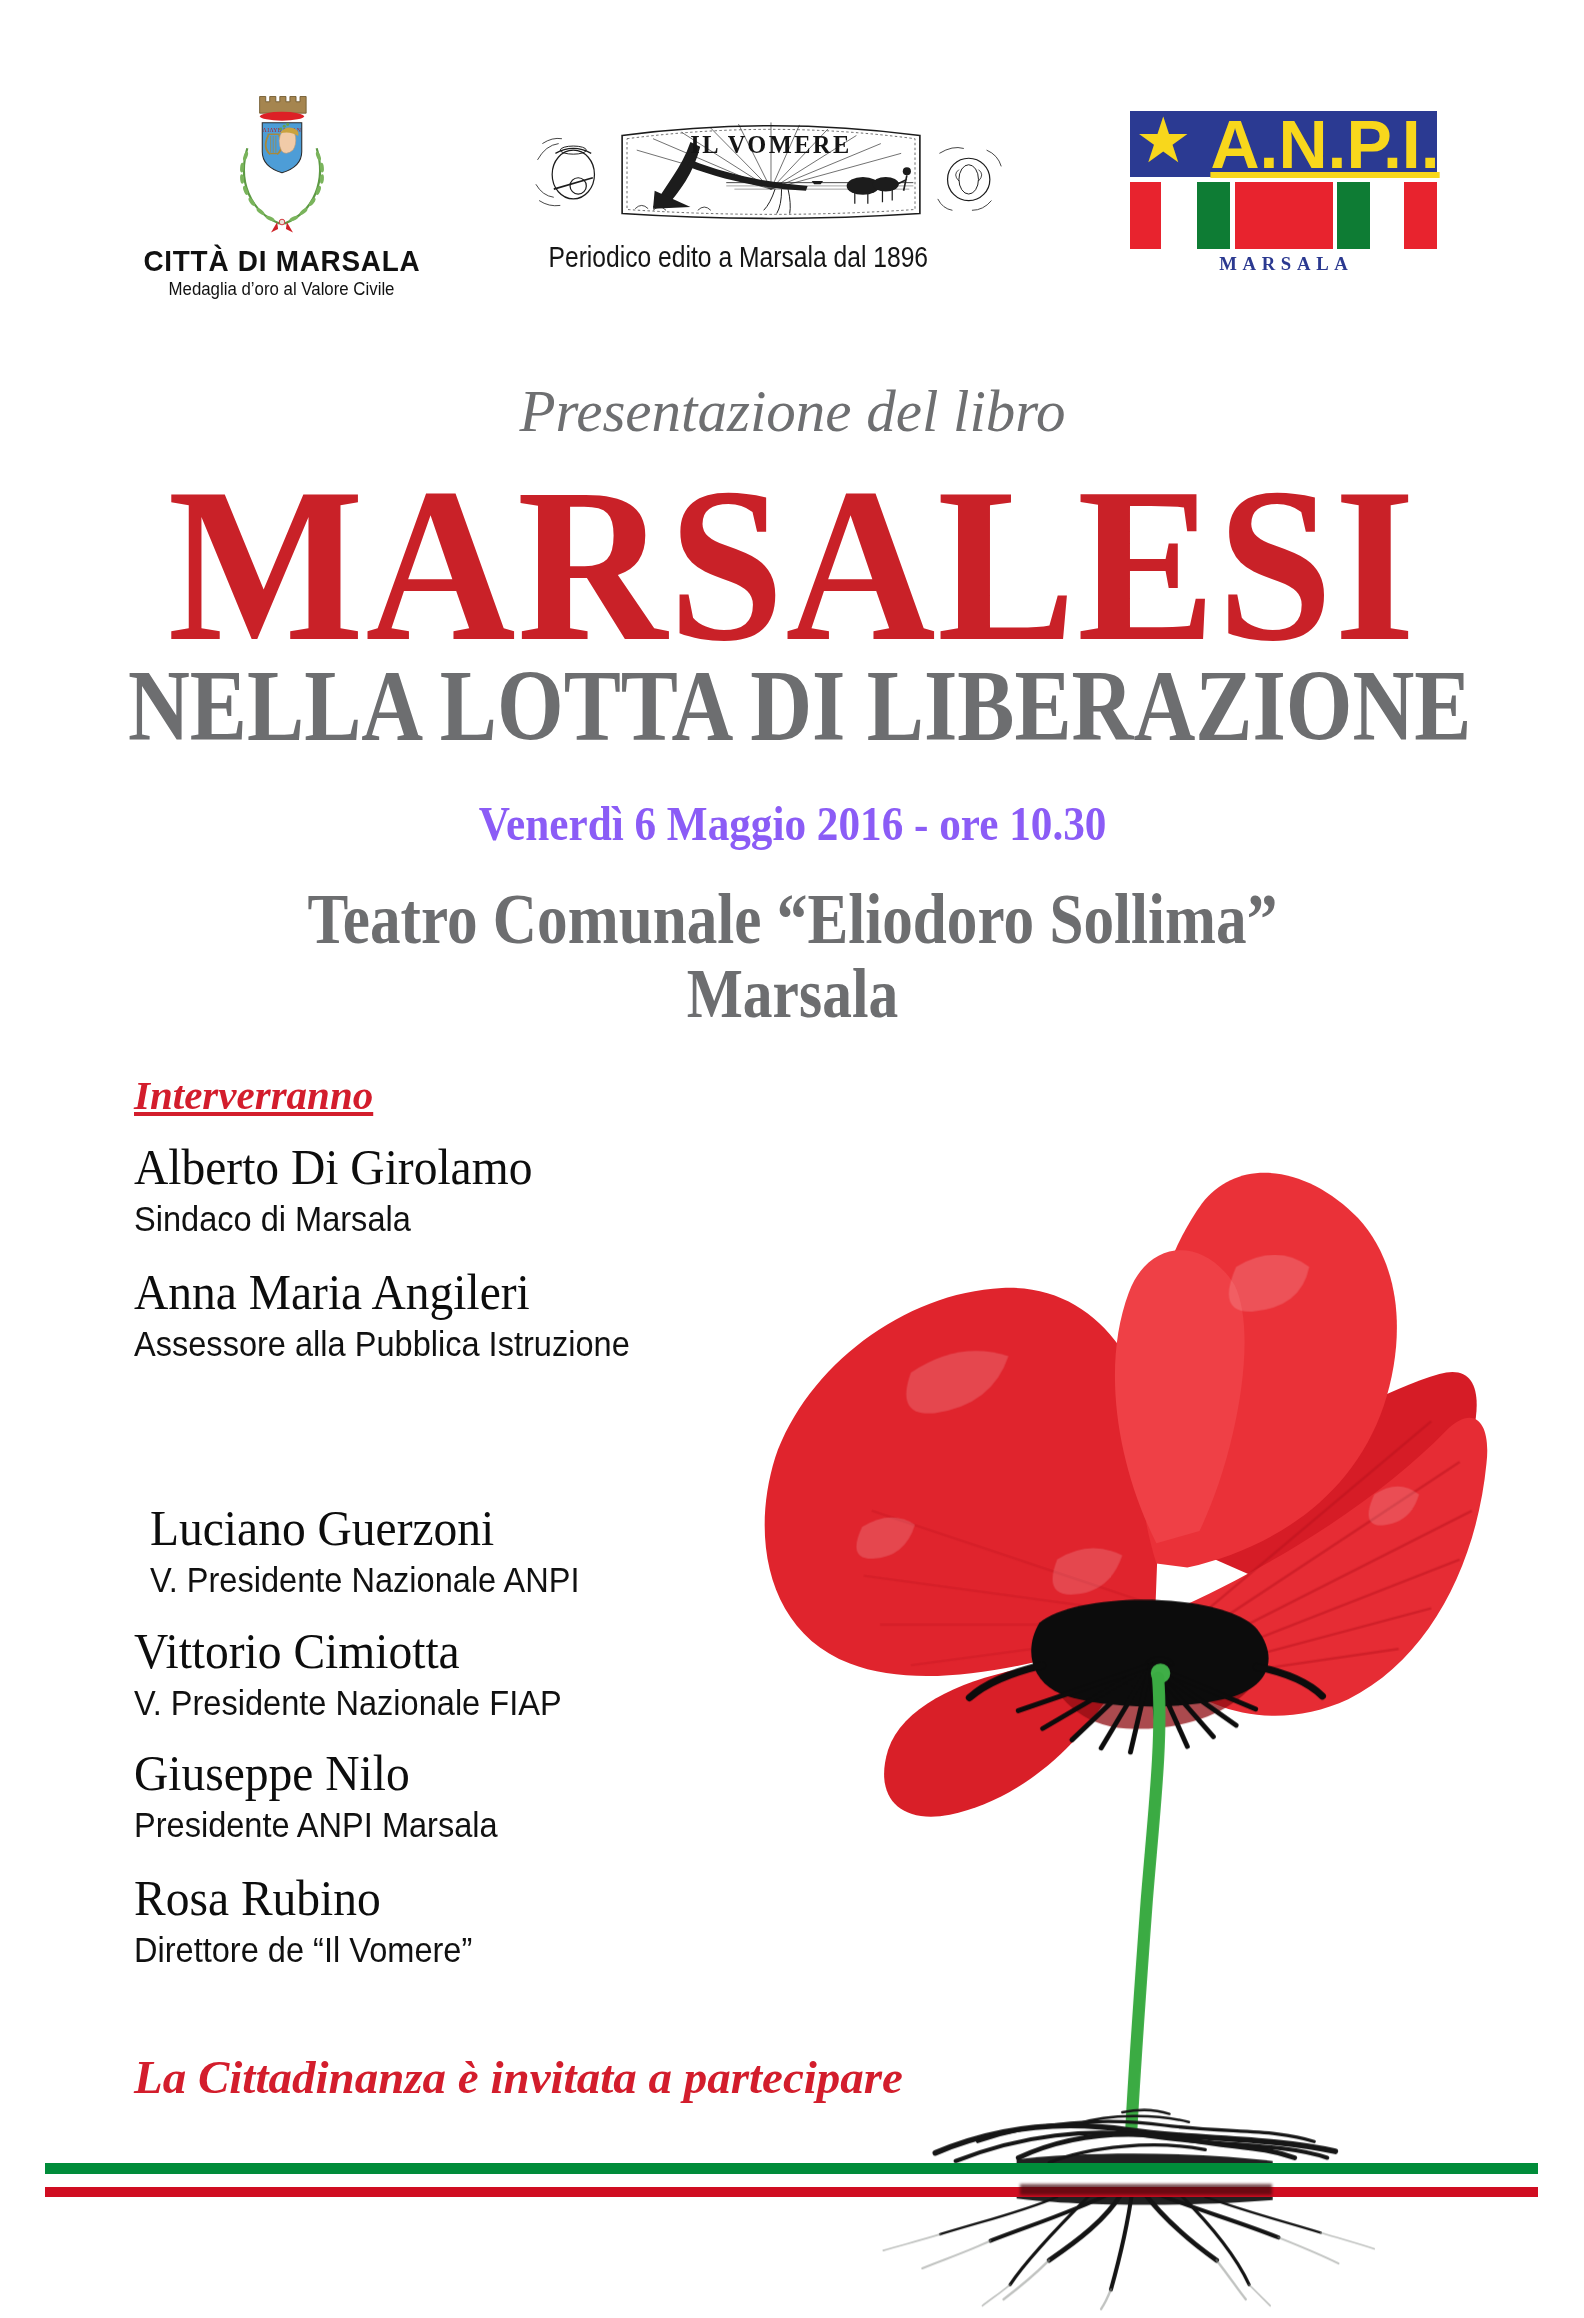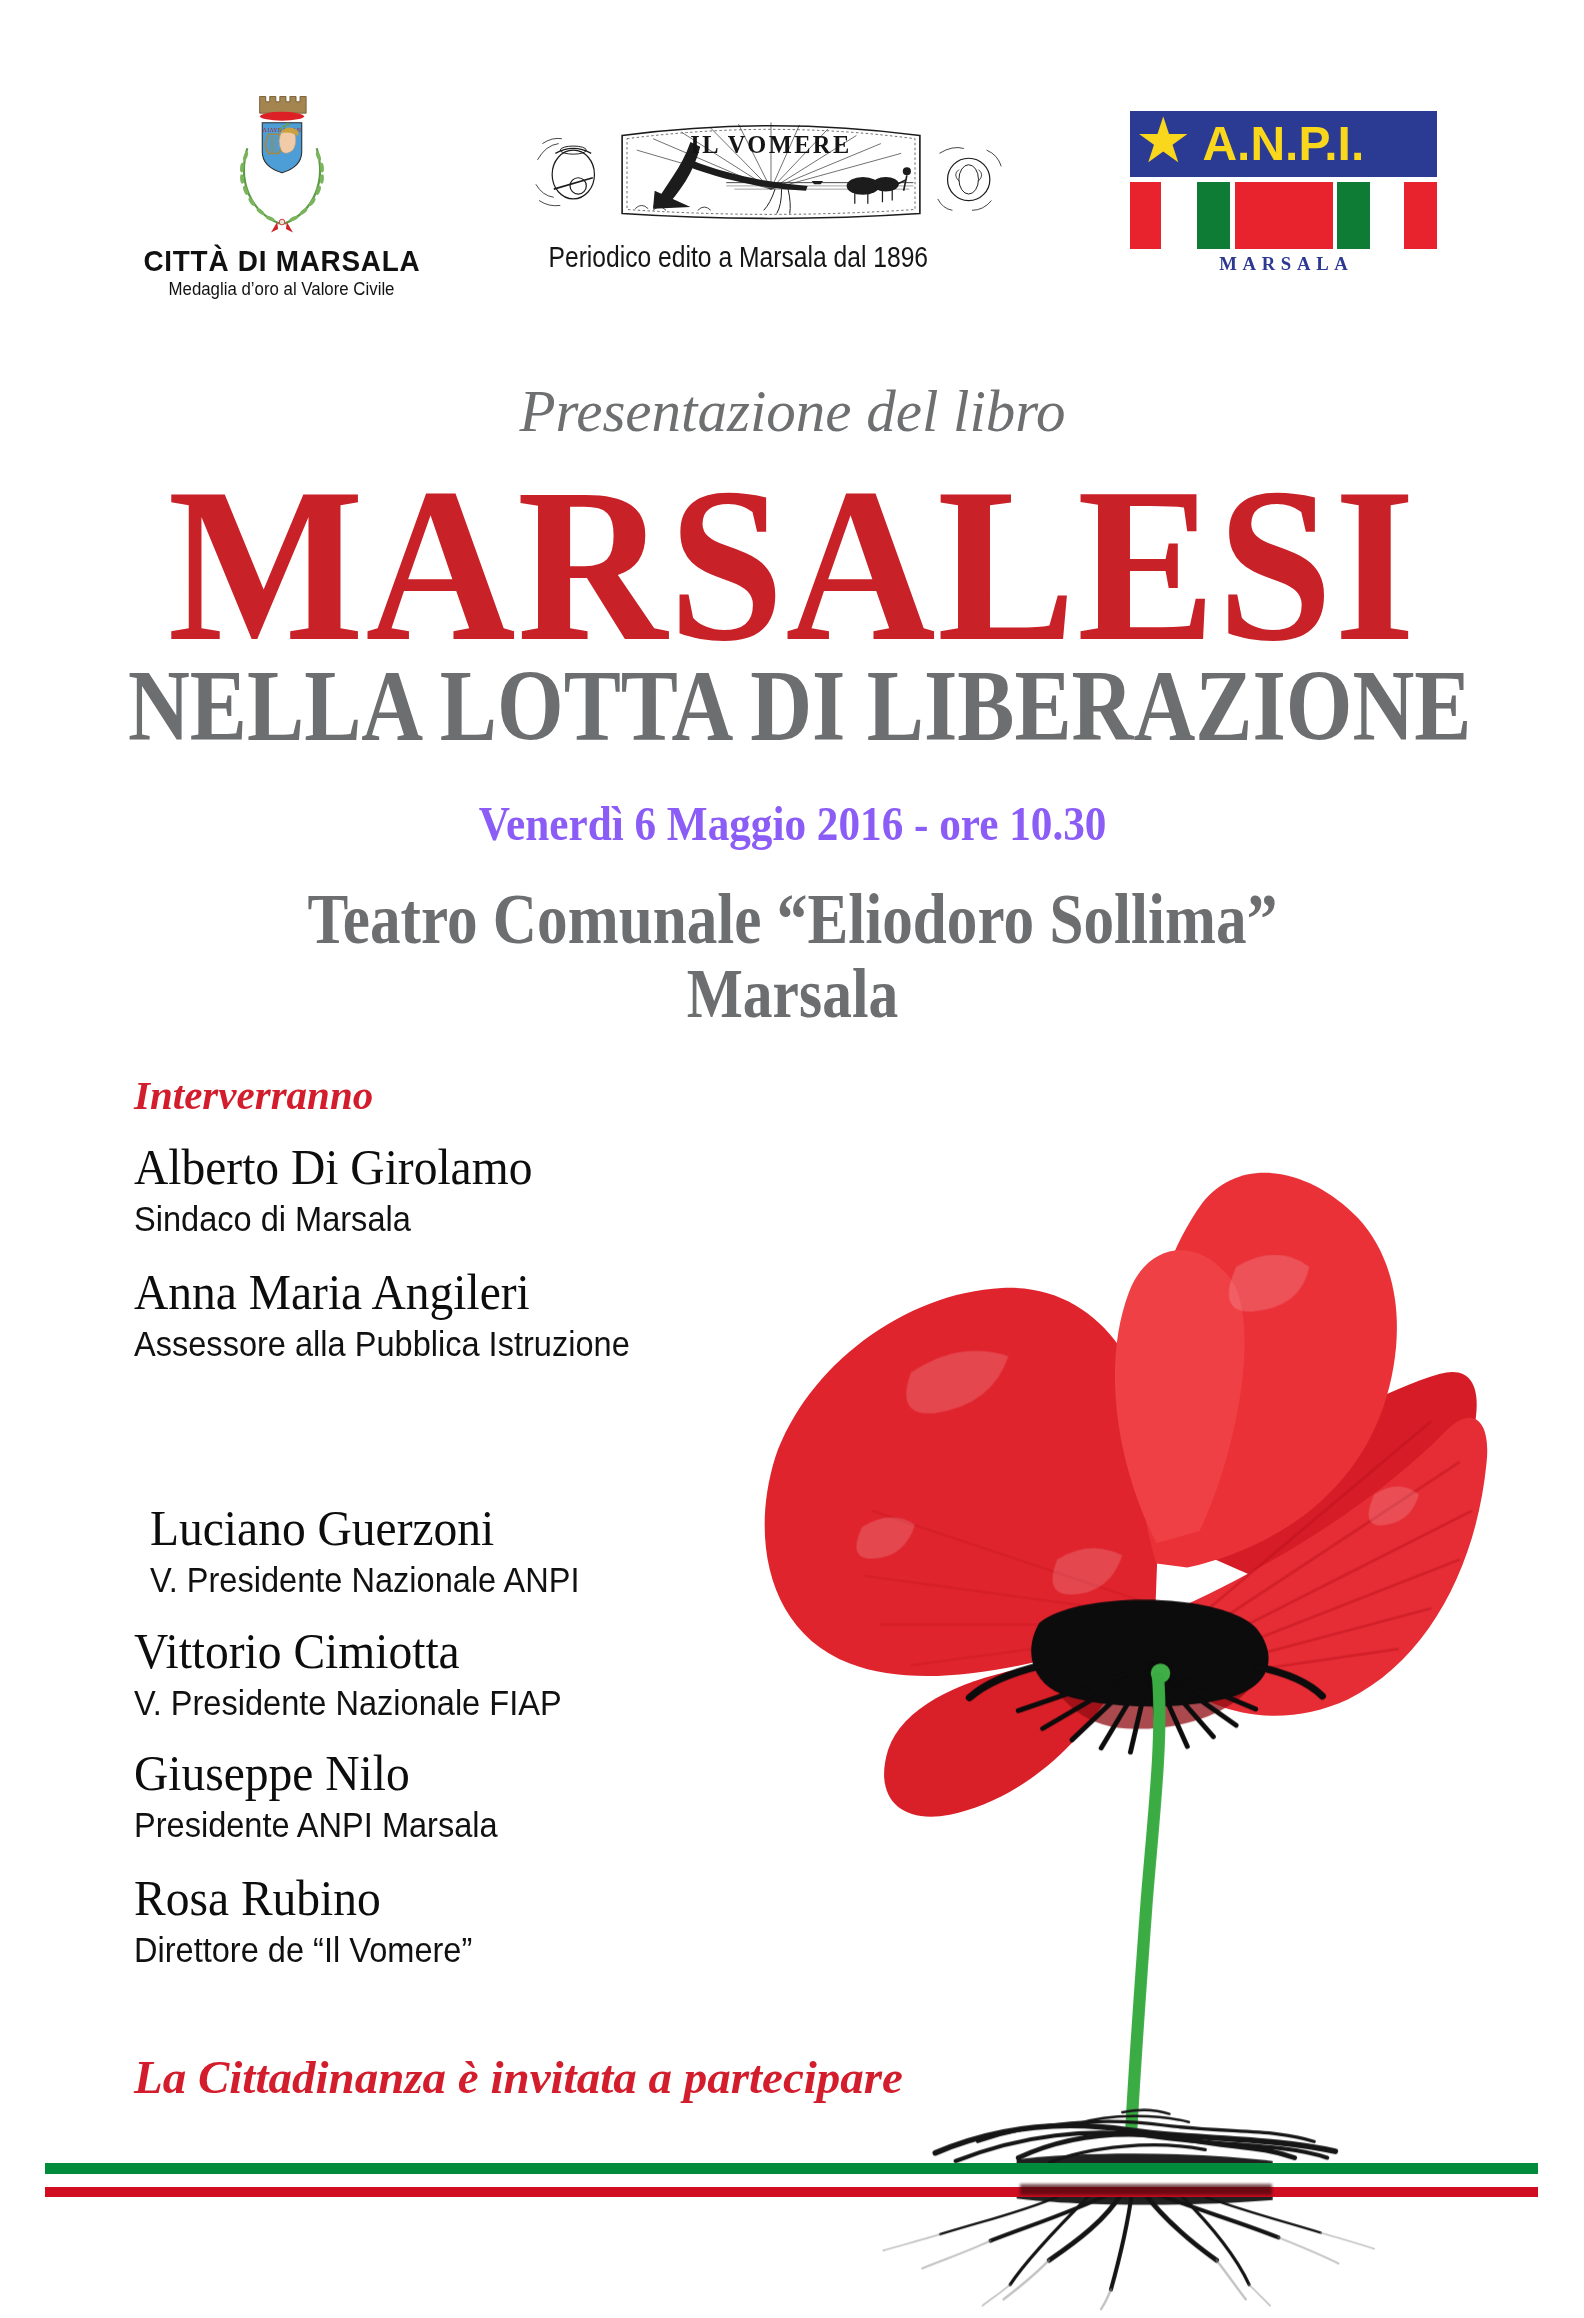--- a/index.html
+++ b/index.html
@@ -23,22 +23,22 @@
   .vomere-svg{position:absolute;left:531px;top:111px;width:480px;height:114px;}
   .vomere-caption{position:absolute;left:494px;top:243px;width:488px;text-align:center;
     font-size:29px;line-height:1;color:#151515;}
   .vomere-caption span{transform:scaleX(.85);}
 
   .anpi{position:absolute;left:1130px;top:111px;width:307px;}
   .anpi-bar{width:307px;height:66px;background:#2b3a92;display:flex;align-items:center;
     padding:0;box-sizing:border-box;}
   .anpi-star{color:#f8d71c;font-size:63px;line-height:1;margin-left:4.9px;margin-top:-6.5px;
     font-family:"DejaVu Sans",sans-serif;}
-  .anpi-acronym{color:#f8d71c;font-weight:bold;font-size:48px;line-height:1;margin-left:11px;
-    font-family:"Liberation Sans","DejaVu Sans",sans-serif;letter-spacing:0;}
+  .anpi-acronym{color:#f8d71c;font-weight:bold;font-size:68px;line-height:1;margin-left:19px;
+    font-family:"Liberation Sans","DejaVu Sans",sans-serif;letter-spacing:0;text-decoration:underline;}
   .anpi-stripes{margin-top:4.9px;width:307px;height:67px;display:flex;}
   .anpi-stripes i{display:block;height:100%;}
   .st1{width:31px;background:#e8232e;} .st2{width:36px;background:#fff;}
   .st3{width:33px;background:#0e7c34;} .st4{width:4.9px;background:#fff;}
   .st5{width:99px;background:#e8232e;} .st6{width:4.1px;background:#fff;}
   .st7{width:33px;background:#0e7c34;} .st8{width:34px;background:#fff;}
   .st9{width:33px;background:#e8232e;}
   .anpi-city{margin-top:5.7px;text-align:center;font-weight:bold;font-size:18.7px;
     letter-spacing:5.7px;padding-left:5.7px;color:#2b3990;line-height:1;}
 
@@ -51,21 +51,21 @@
   .subtitle span{transform:scaleX(.84);}
   .when{top:800px;font-size:48px;font-weight:bold;color:#8b5cf6;}
   .when span{transform:scaleX(.90);}
   .venue{top:883px;font-size:72px;font-weight:bold;color:#6d6e70;}
   .venue span{transform:scaleX(.85);}
   .vcity{top:959px;font-size:70px;font-weight:bold;color:#6d6e70;}
   .vcity span{transform:scaleX(.85);}
 
   
   .spk-heading{position:absolute;left:134px;top:1075px;font-size:41px;font-weight:bold;
-    font-style:italic;color:#d31d2c;line-height:1;}
+    font-style:italic;color:#d31d2c;line-height:1;text-decoration:underline;}
   .speaker{position:absolute;left:134px;line-height:1;}
   .speaker .name{font-size:50px;font-weight:normal;color:#0d0d0d;line-height:1;}
   .speaker .name span{display:inline-block;transform:scaleX(.95);transform-origin:left;white-space:nowrap;}
   .speaker .role{margin-top:9px;font-size:35px;color:#111;line-height:1;
     font-family:"Liberation Sans","DejaVu Sans",sans-serif;}
   .speaker .role span{display:inline-block;transform:scaleX(.93);transform-origin:left;white-space:nowrap;}
   .sp1{top:1142px;} .sp2{top:1267px;} .sp3{top:1381px;} .sp4{top:1503px;margin-left:16px;}
   .sp5{top:1626px;} .sp6{top:1748px;} .sp7{top:1873px;}
 
   .invitation{position:absolute;left:134px;top:2054px;font-size:47px;font-weight:bold;

